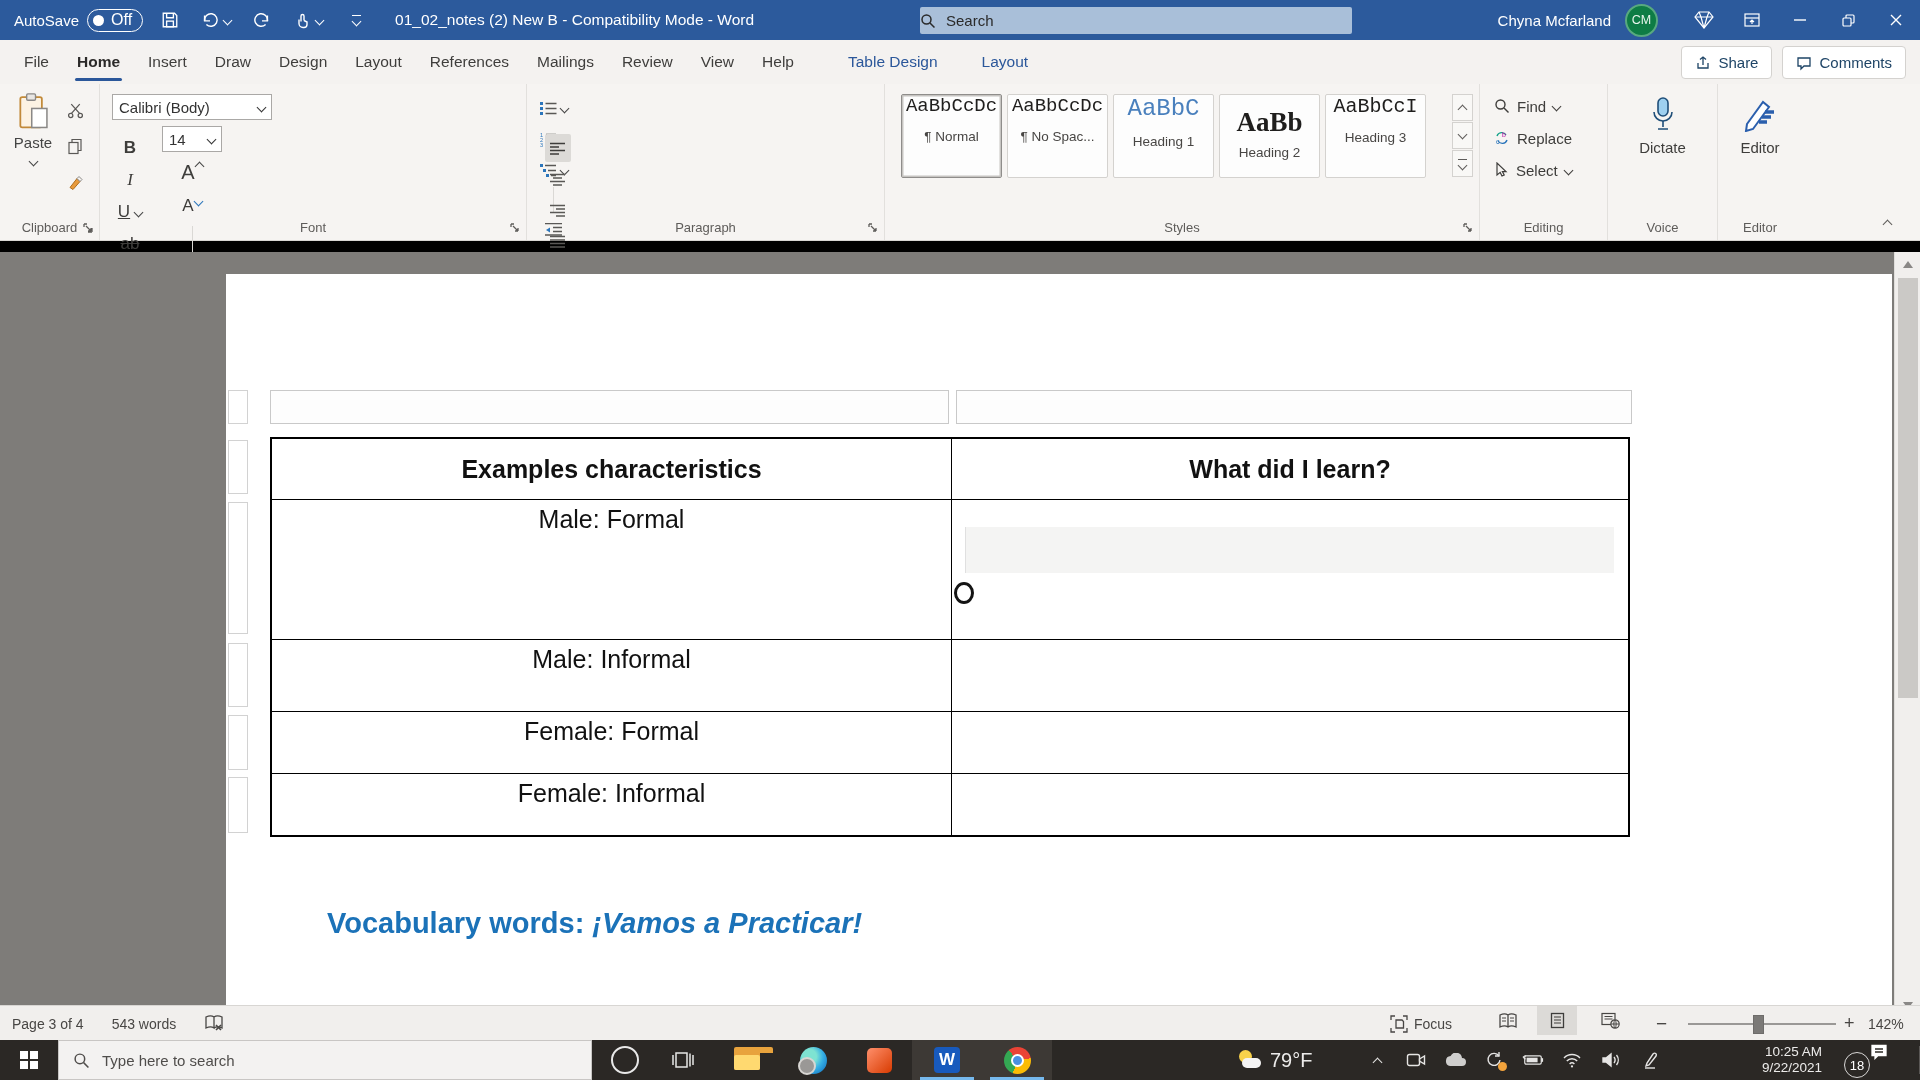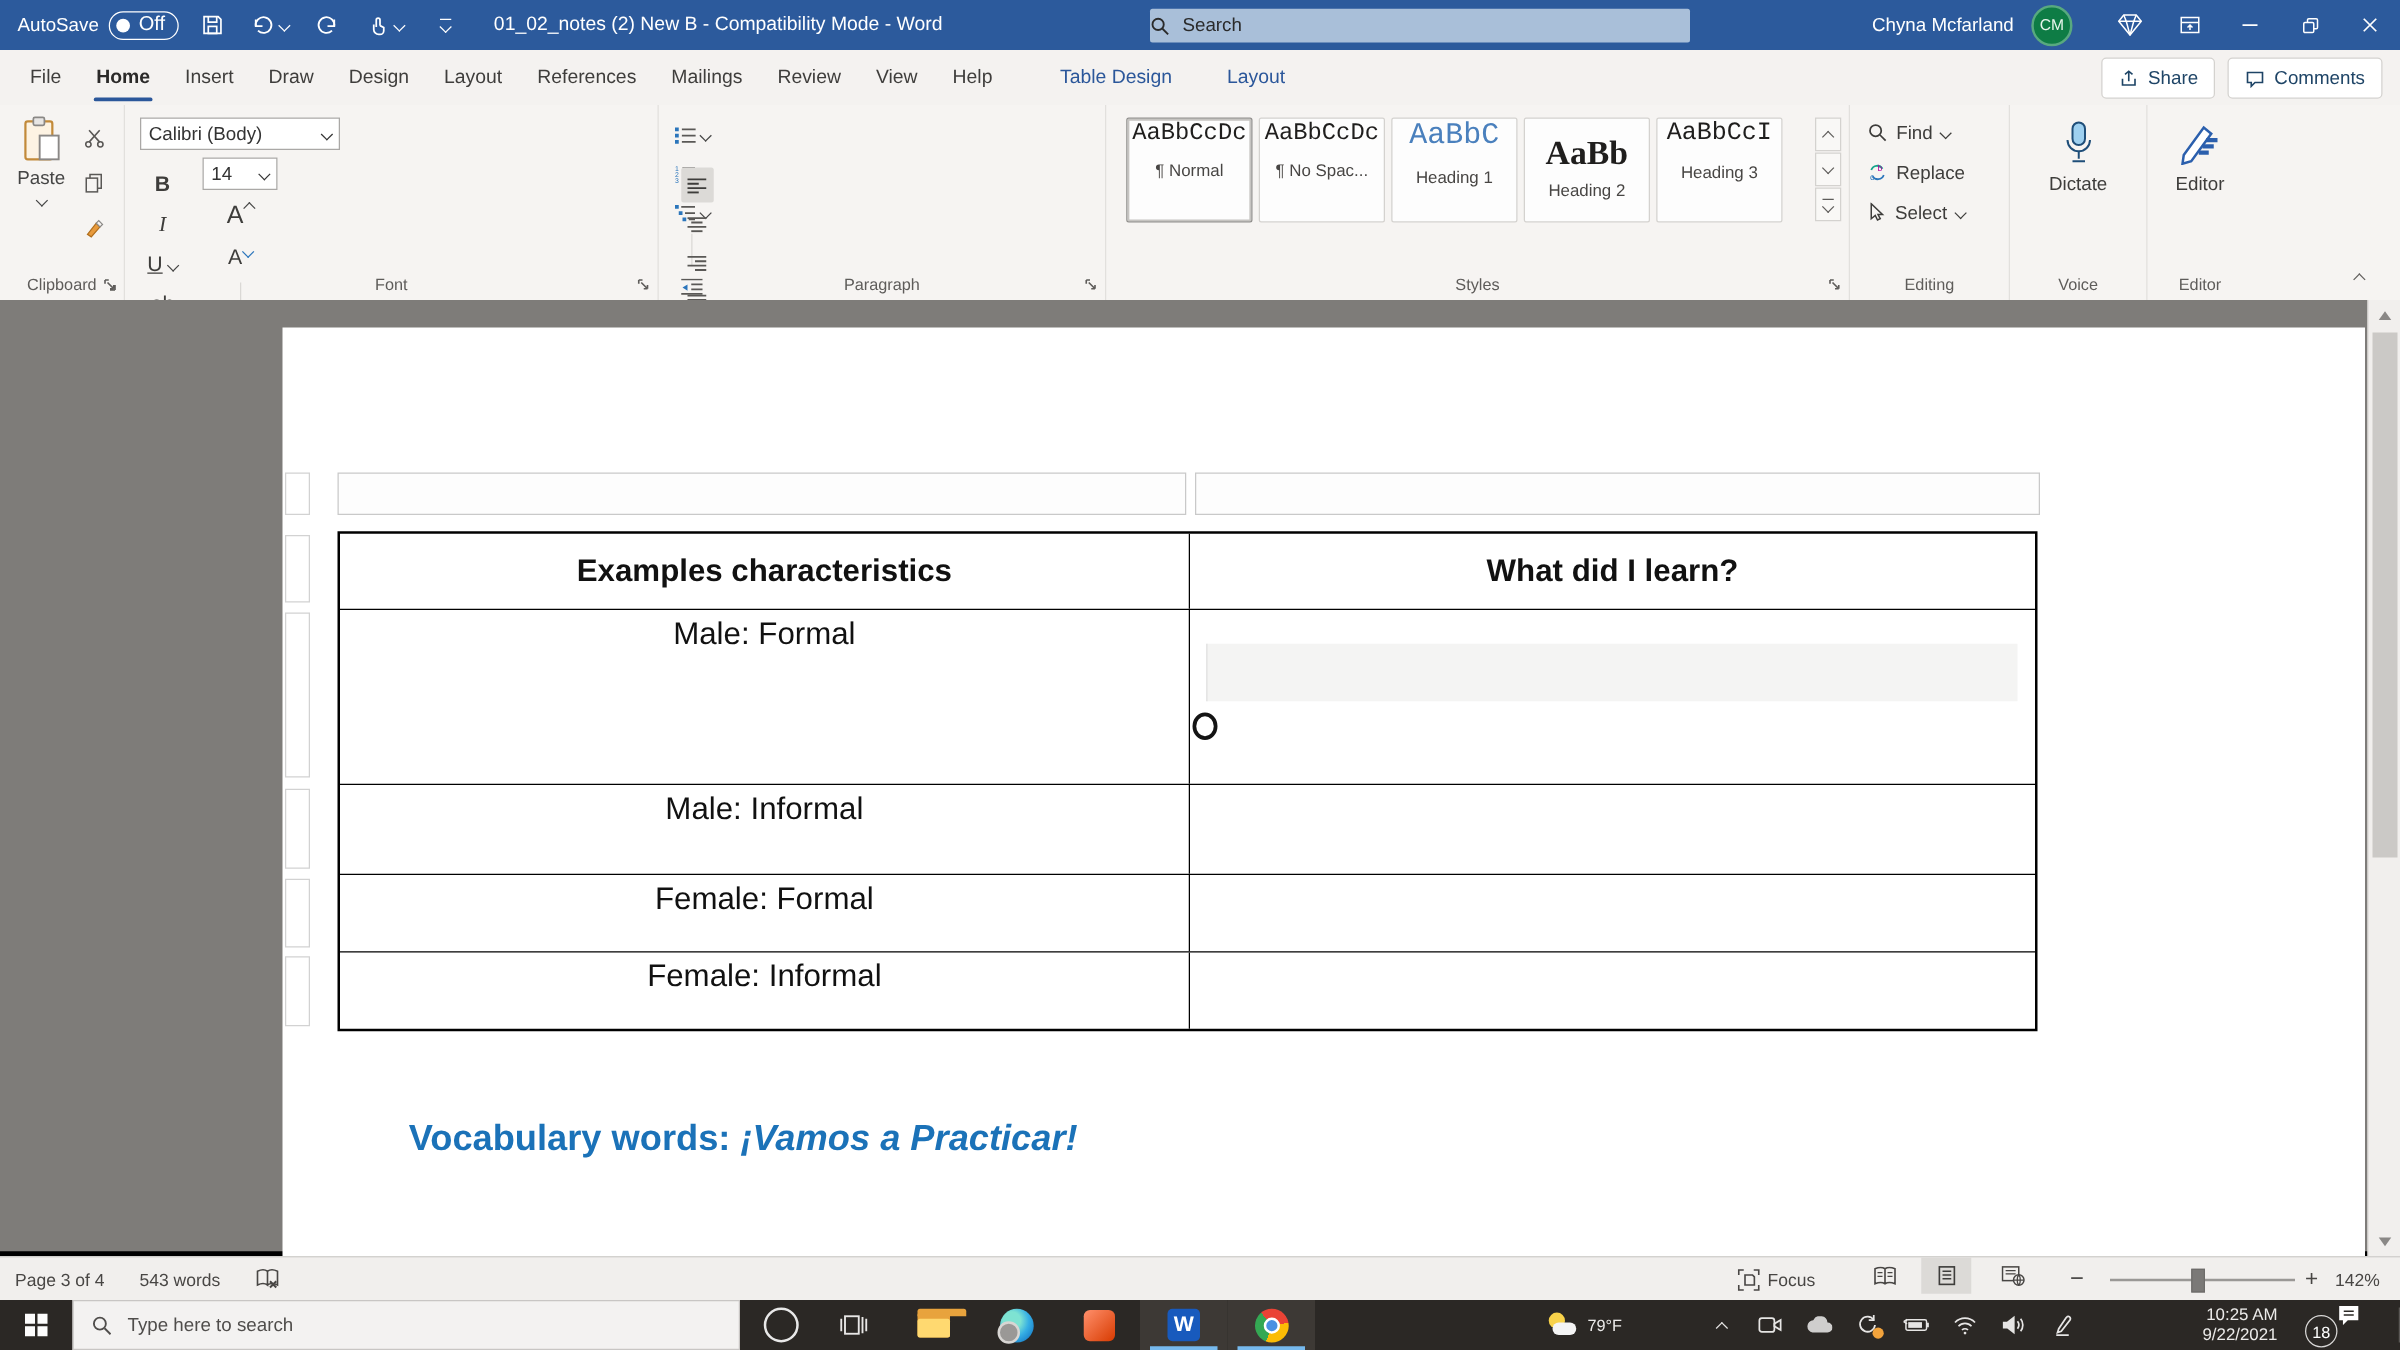--- a/index.html
+++ b/index.html
@@ -52,21 +52,21 @@
   .stcard{position:absolute;top:10px;width:101px;height:84px;background:#fdfdfd;border:1px solid #d4d2cf;border-radius:2px;box-sizing:border-box;text-align:center;overflow:hidden;}
   .stcard.sel{border:1px solid #8f8d8b;box-shadow:0 0 0 1.5px #c6c4c1 inset;}
   .st-prev{font-size:19px;color:#1f1e1d;white-space:nowrap;font-family:Liberation Mono, monospace;}
   .st-name{margin-top:12px;font-size:13.5px;color:#484644;white-space:nowrap;}
   .galbtn{position:absolute;right:6px;width:21px;height:27px;border:1px solid #d4d2cf;background:#f9f8f6;display:flex;align-items:center;justify-content:center;box-sizing:border-box;color:#5e5c5a;}
   
   .edrow{display:flex;align-items:center;gap:7px;font-size:15px;color:#3e3d3b;height:28px;}
   .bigbtn{display:flex;flex-direction:column;align-items:center;gap:7px;font-size:15px;color:#3e3d3b;}
 
   
-  .canvas{position:absolute;left:0;top:240px;width:1920px;height:761px;background:#7e7c79;}
+  .canvas{position:absolute;left:0;top:252px;width:1920px;height:761px;background:#7e7c79;}
   .page{position:absolute;left:226px;top:22px;width:1666px;height:743px;background:#fff;}
   .emptycell{position:absolute;height:34px;border:1.5px solid #c9c9c9;box-sizing:border-box;background:#fdfdfd;}
   .handle{position:absolute;left:2px;width:20px;border:1.5px solid #d2d2d2;box-sizing:border-box;background:#fff;}
   .dtable{position:absolute;left:44px;top:163px;width:1360px;border:2px solid #000;box-sizing:border-box;font-size:25px;color:#111;}
   .drow{display:flex;border-top:1.5px solid #000;}
   .drow:first-child{border-top:none;}
   .dcell1{width:680px;border-right:1.5px solid #000;box-sizing:border-box;text-align:center;}
   .dcell2{flex:1;position:relative;}
   .hdr{font-weight:700;display:flex;align-items:center;justify-content:center;}
   .rowlabel{padding-top:5px;}
@@ -105,21 +105,21 @@
   .folder .back{position:absolute;left:0;top:0;width:26px;height:20px;background:#e8a33d;border-radius:2px;}
   .folder .tab{position:absolute;left:0;top:-3px;width:11px;height:6px;background:#e8a33d;border-radius:2px 2px 0 0;}
   .folder .front{position:absolute;left:0;top:5px;width:26px;height:15px;background:#ffd970;border-radius:2px;}
   .edge{width:27px;height:27px;border-radius:50%;background:radial-gradient(circle at 35% 35%,#7ee3d2 0 28%,#35aee4 55%,#0b63b8 100%);position:relative;}
   .edge .pf{position:absolute;left:-2px;bottom:-1px;width:14px;height:14px;border-radius:50%;background:#9a9896;border:2px solid #d8d6d3;}
   .office{width:25px;height:25px;border-radius:5px;background:linear-gradient(135deg,#ff8f6b,#d83b01);}
   .wordtile{width:26px;height:26px;border-radius:4px;background:#185abd;color:#fff;font-weight:700;font-size:17px;display:flex;align-items:center;justify-content:center;}
   .chrome{width:27px;height:27px;border-radius:50%;background:conic-gradient(from -40deg,#ea4335 0 120deg,#fbbc05 120deg 240deg,#34a853 240deg 360deg);position:relative;}
   .chrome:after{content:"";position:absolute;left:7px;top:7px;width:13px;height:13px;border-radius:50%;background:#4a90e2;border:2.5px solid #fff;box-sizing:border-box;}
   .cortana{width:24px;height:24px;border-radius:50%;border:2.5px solid #e8e8e8;}
-  .tk-weather{position:absolute;left:1238px;top:0;height:40px;display:flex;align-items:center;gap:8px;font-size:13px;}
+  .tk-weather{position:absolute;left:1238px;top:0;height:40px;display:flex;align-items:center;gap:8px;font-size:20px;}
   .wicon{position:relative;width:24px;height:22px;}
   .wicon .sun{position:absolute;left:1px;top:1px;width:13px;height:13px;border-radius:50%;background:#f8d24a;}
   .wicon .cld{position:absolute;left:4px;top:9px;width:19px;height:10px;border-radius:6px;background:#f4f4f4;}
   .tray{position:absolute;left:1366px;top:0;height:40px;display:flex;align-items:center;gap:17px;color:#e6e5e4;}
   .tricon{width:22px;height:22px;display:flex;align-items:center;justify-content:center;position:relative;}
   .tk-clock{position:absolute;left:1700px;top:0;width:122px;height:40px;display:flex;flex-direction:column;align-items:flex-end;justify-content:center;font-size:13.5px;line-height:16px;}
   .tk-notify{position:absolute;left:1838px;top:0;width:60px;height:40px;}
   .nbadge{position:absolute;left:6px;top:12px;width:24px;height:24px;border-radius:50%;border:1.5px solid #d8d7d6;color:#fff;font-size:13px;display:flex;align-items:center;justify-content:center;background:#2b2825;}
   .nicon{position:absolute;right:10px;top:4px;}
   .showdesk{position:absolute;right:0;top:6px;width:1px;height:28px;background:#5a5755;}

